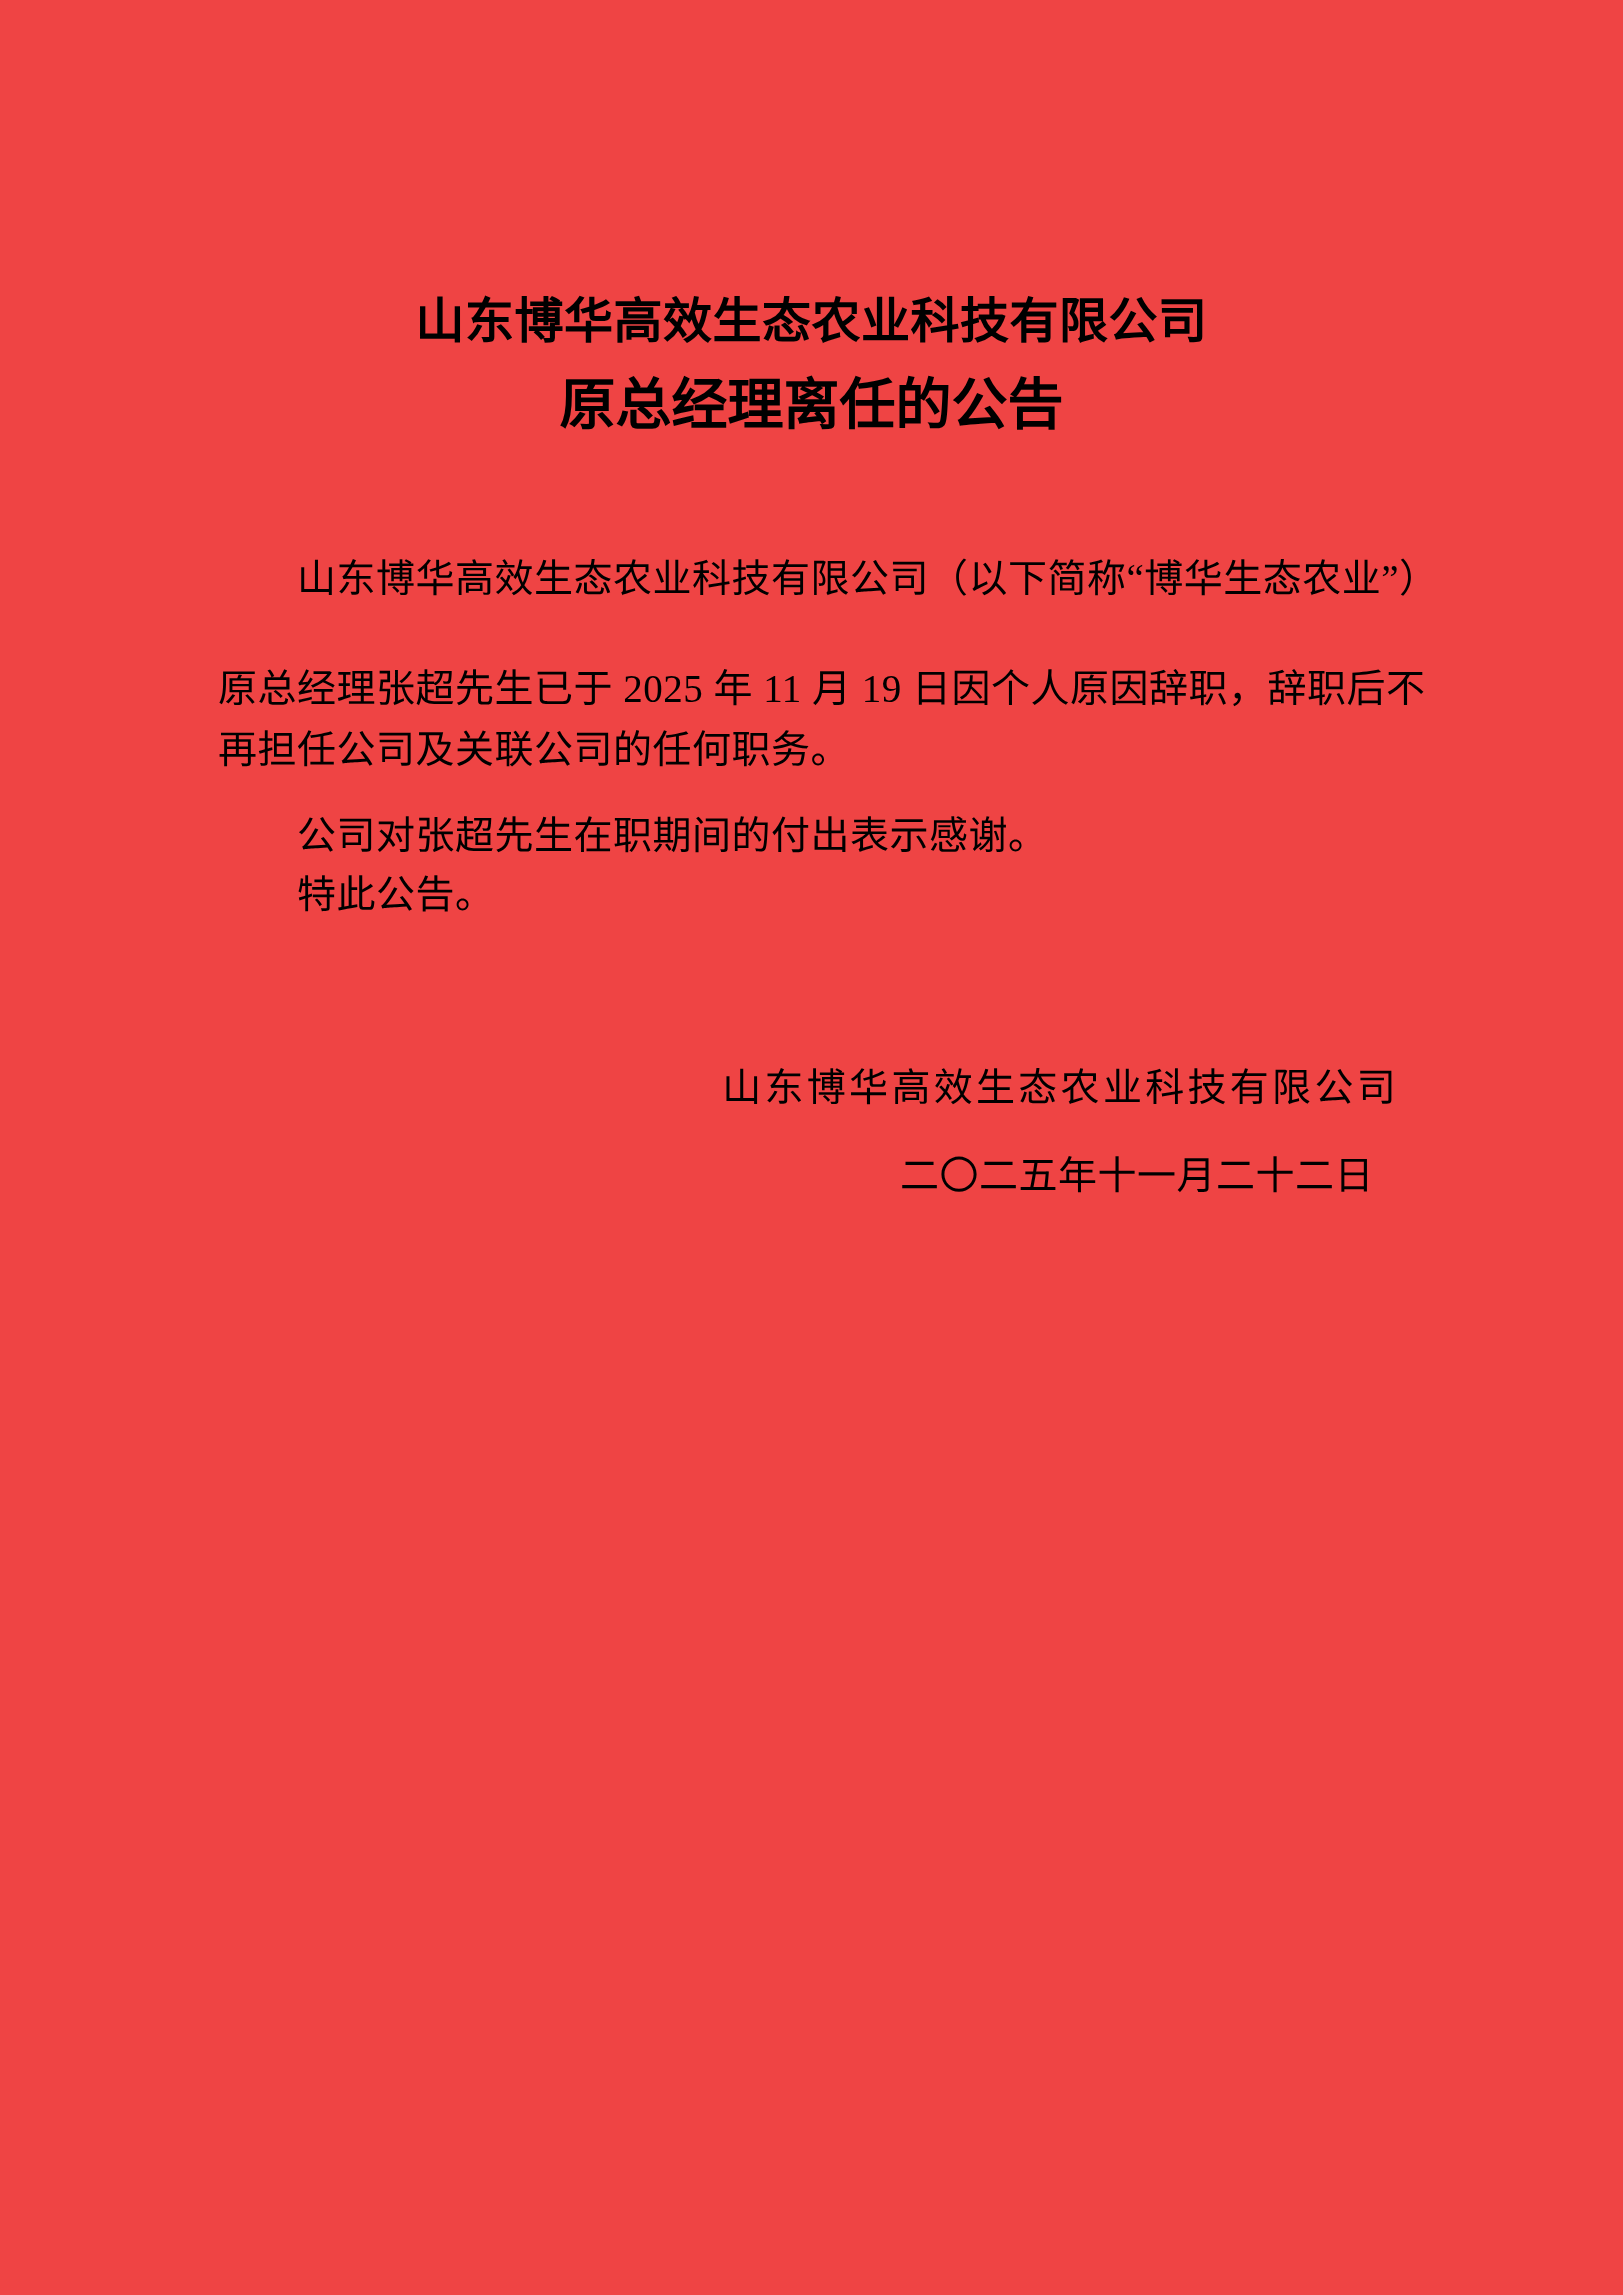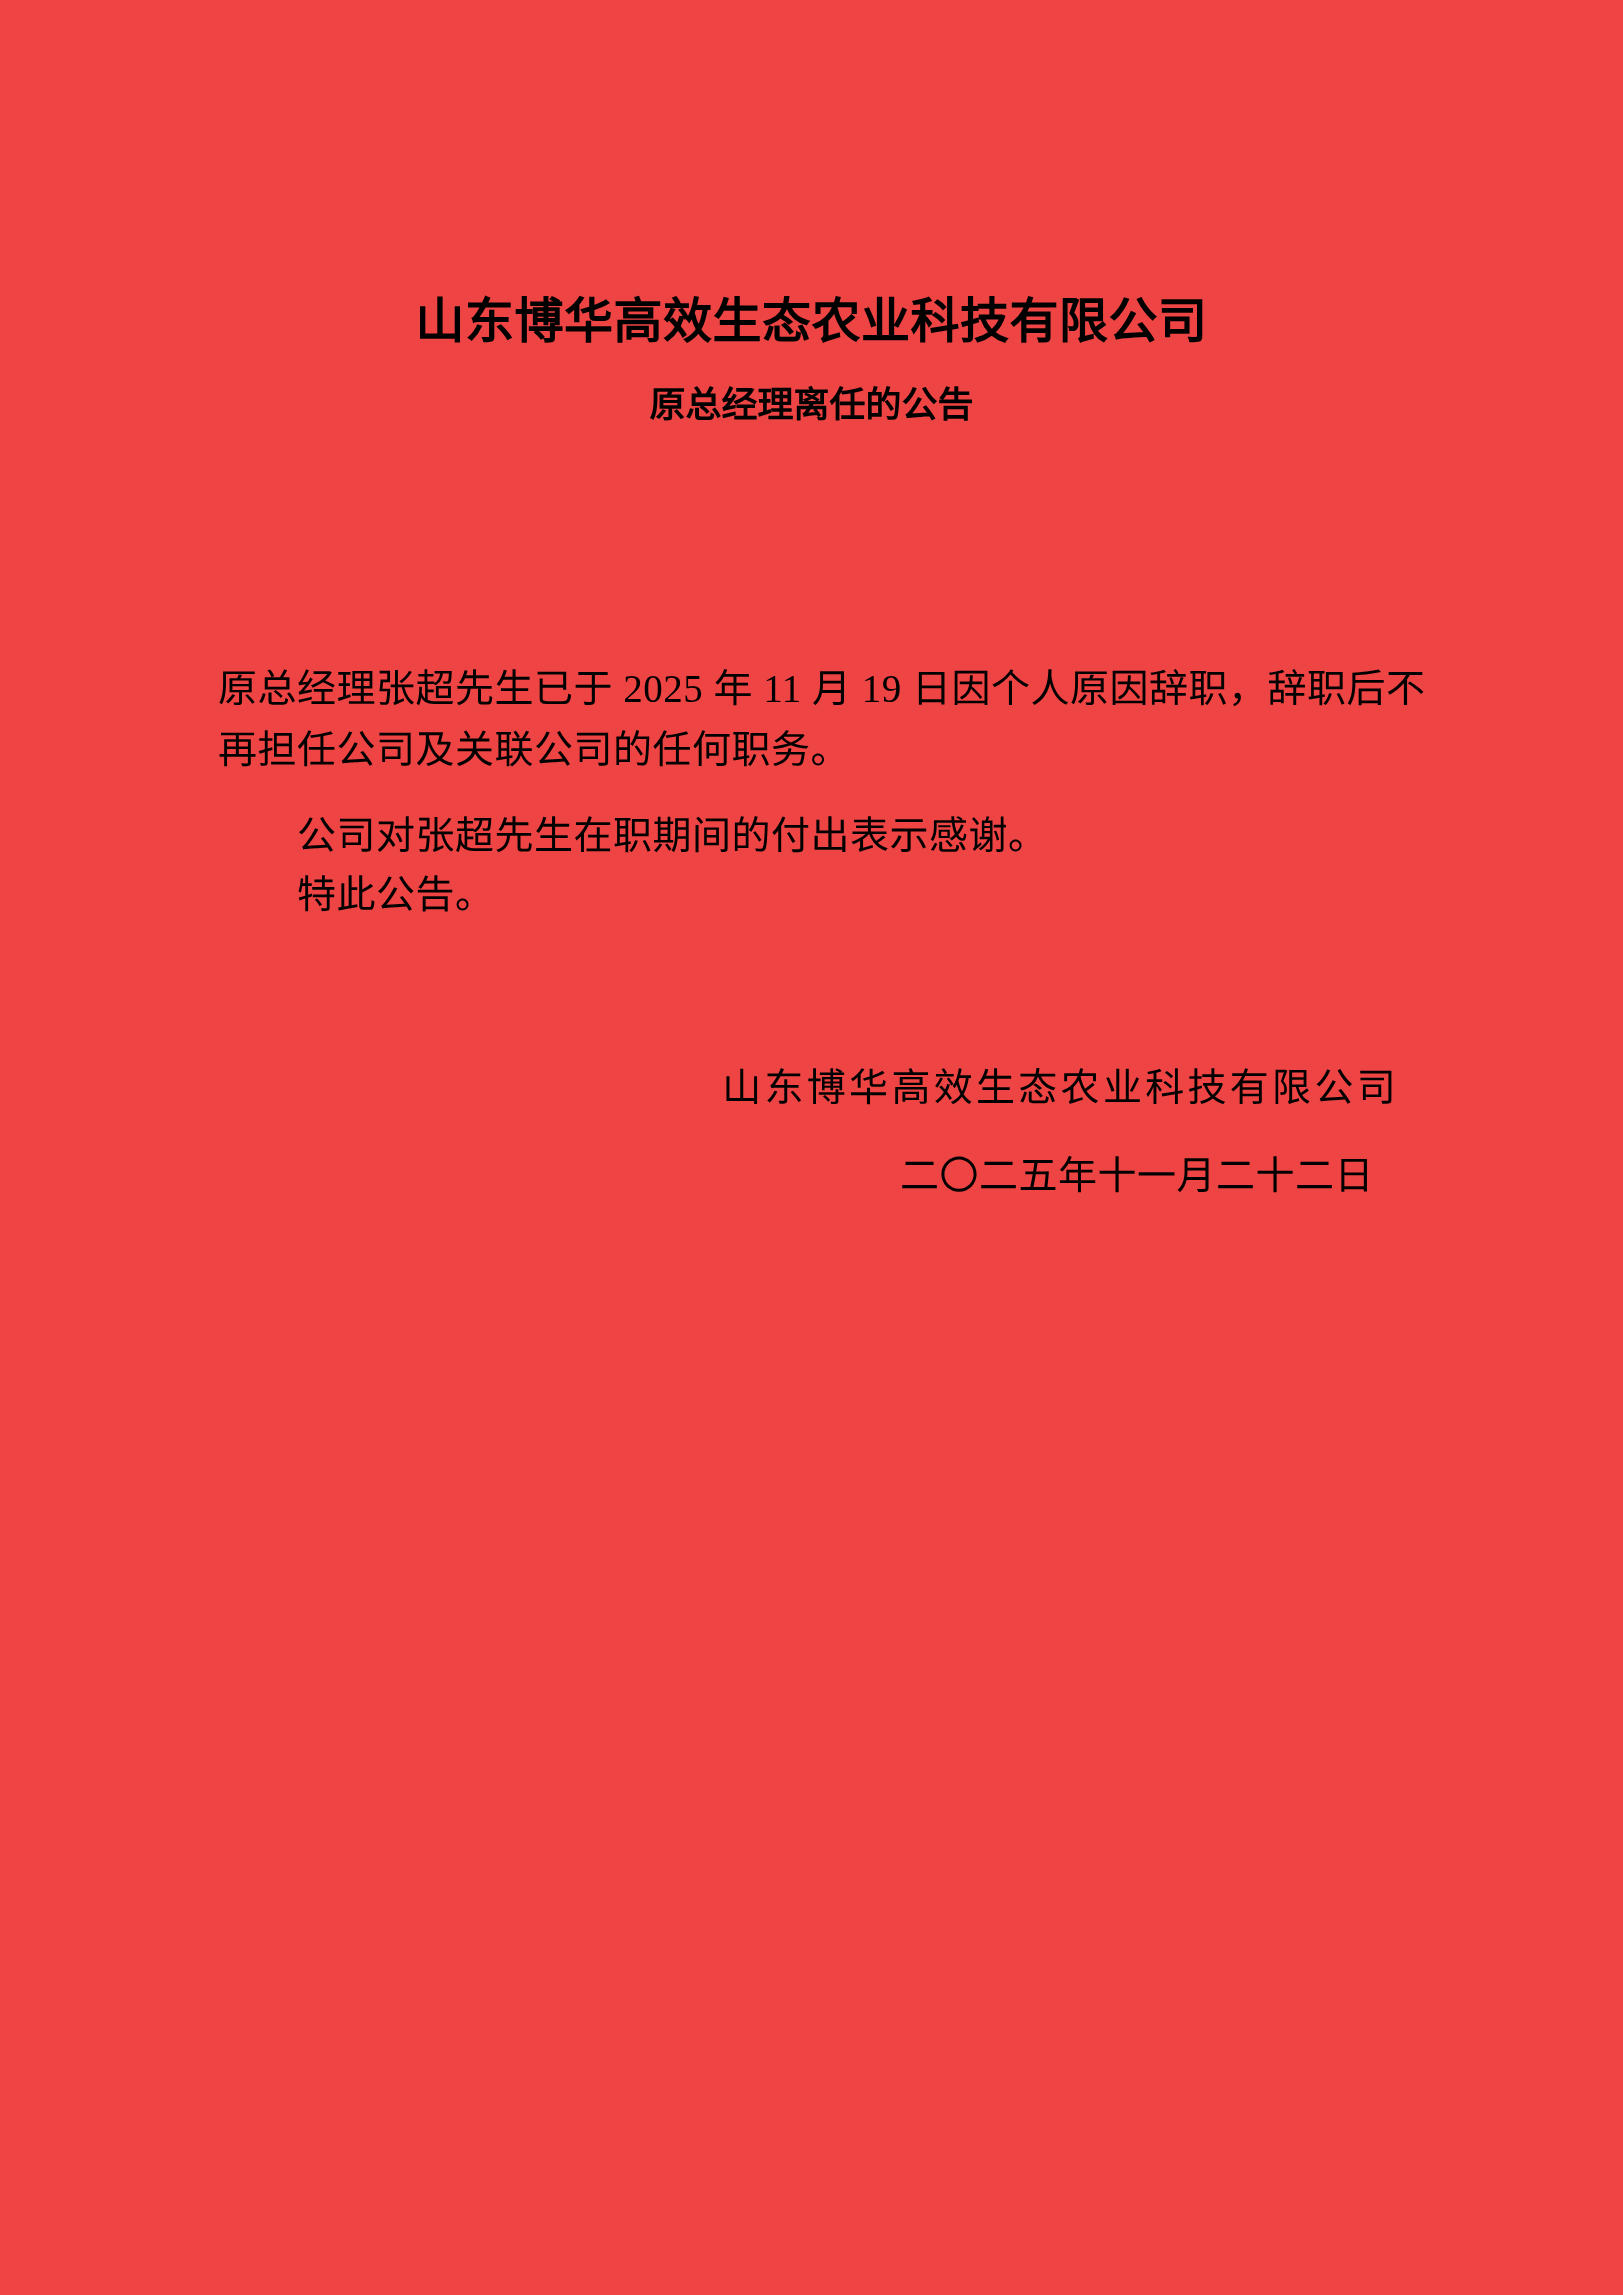--- a/index.html
+++ b/index.html
@@ -26,21 +26,21 @@
     white-space: nowrap;
   }
   .doc-title.t1 {
     top: 292px;
     font-size: 49px;
     line-height: 60px;
     letter-spacing: 0.5px;
   }
   .doc-title.t2 {
     top: 377px;
-    font-size: 36px;
+    font-size: 56px;
     line-height: 56px;
   }
   
   .body-line {
     position: absolute;
     left: 218px;
     width: 1187px;
     font-size: 39px;
     line-height: 49px;
     letter-spacing: 0.5px;
@@ -77,20 +77,21 @@
 </style>
 </head>
 <body>
 
 <div class="page">
 
   <div class="doc-title t1">山东博华高效生态农业科技有限公司</div>
 
   <div class="doc-title t2">原总经理离任的公告</div>
 
+  <div class="body-line bl1 indent">山东博华高效生态农业科技有限公司（以下简称“博华生态农业”）</div>
 
   <div class="body-line bl2">原总经理张超先生已于 2025 年 11 月 19 日因个人原因辞职，辞职后不</div>
 
   <div class="body-line bl3">再担任公司及关联公司的任何职务。</div>
 
   <div class="body-line bl4 indent">公司对张超先生在职期间的付出表示感谢。</div>
 
   <div class="body-line bl5 indent">特此公告。</div>
 
   <div class="sig company">山东博华高效生态农业科技有限公司</div>

